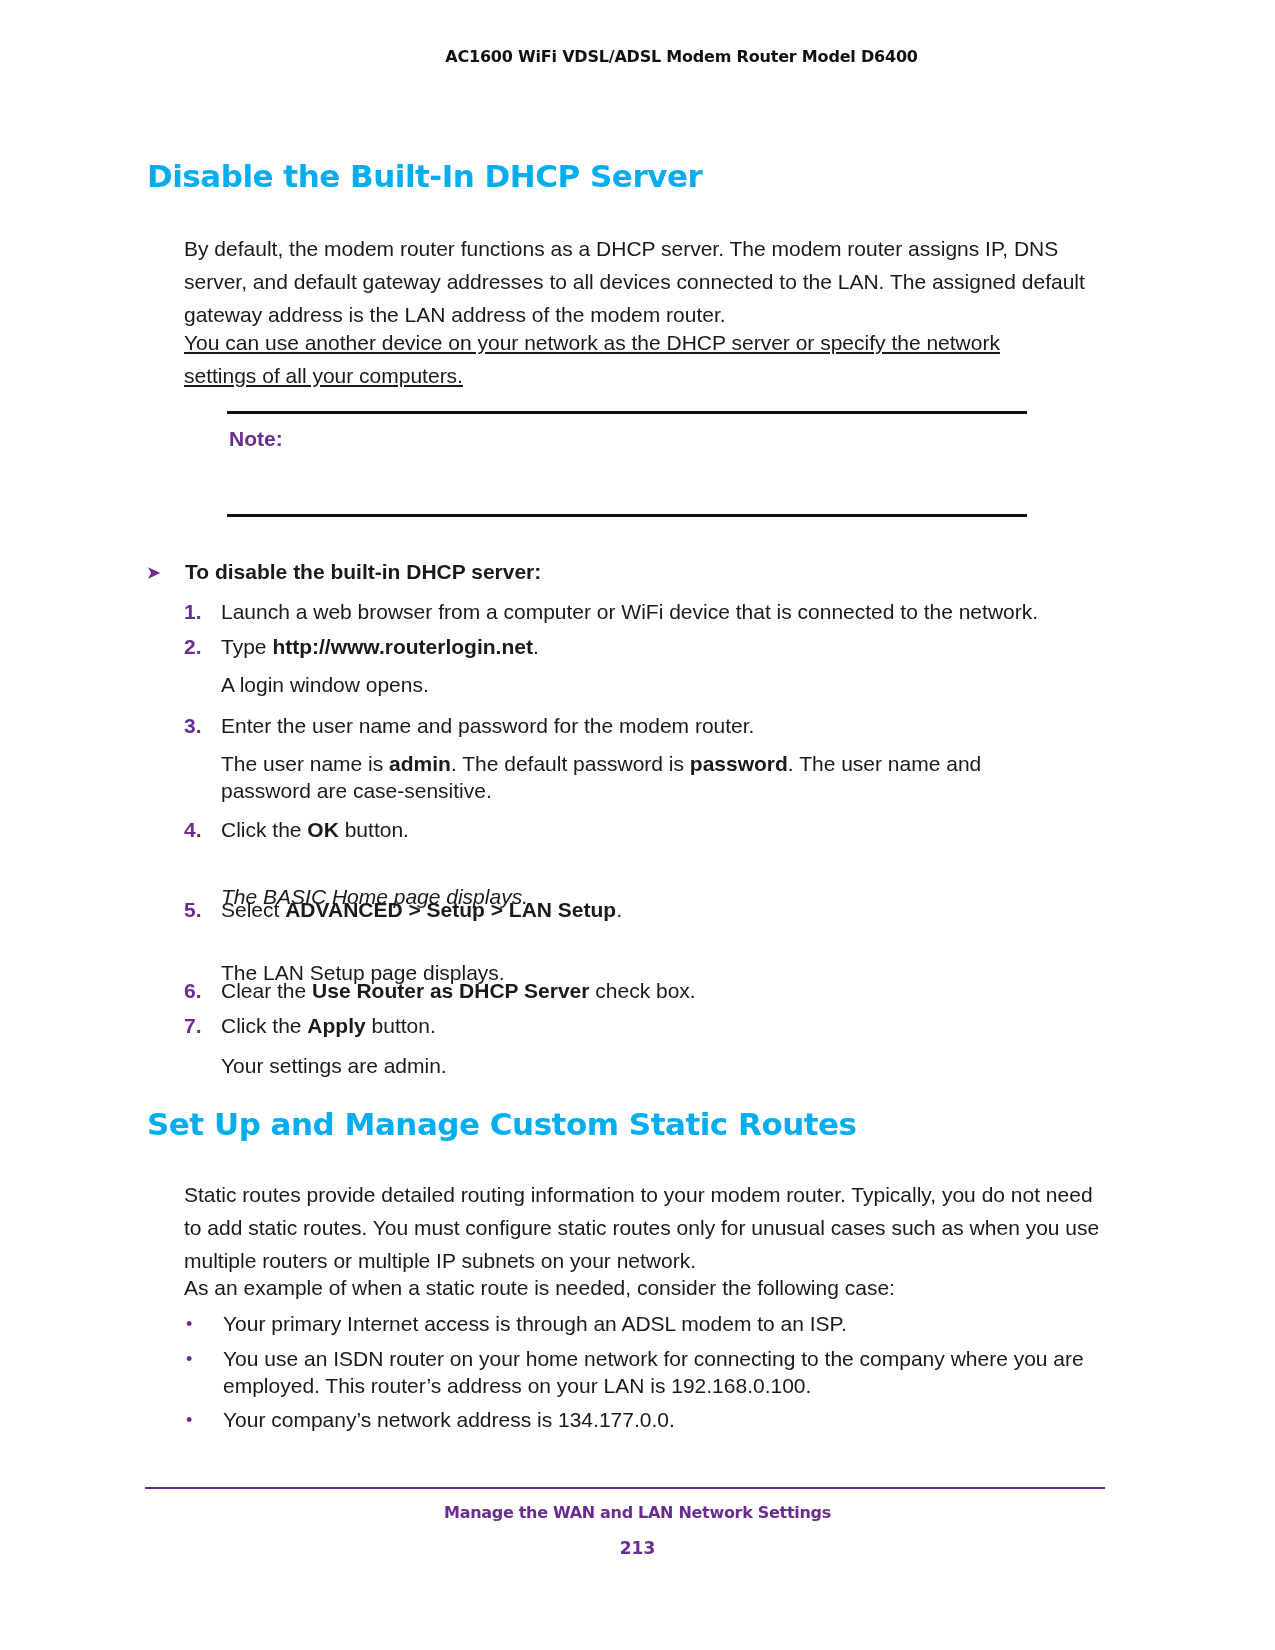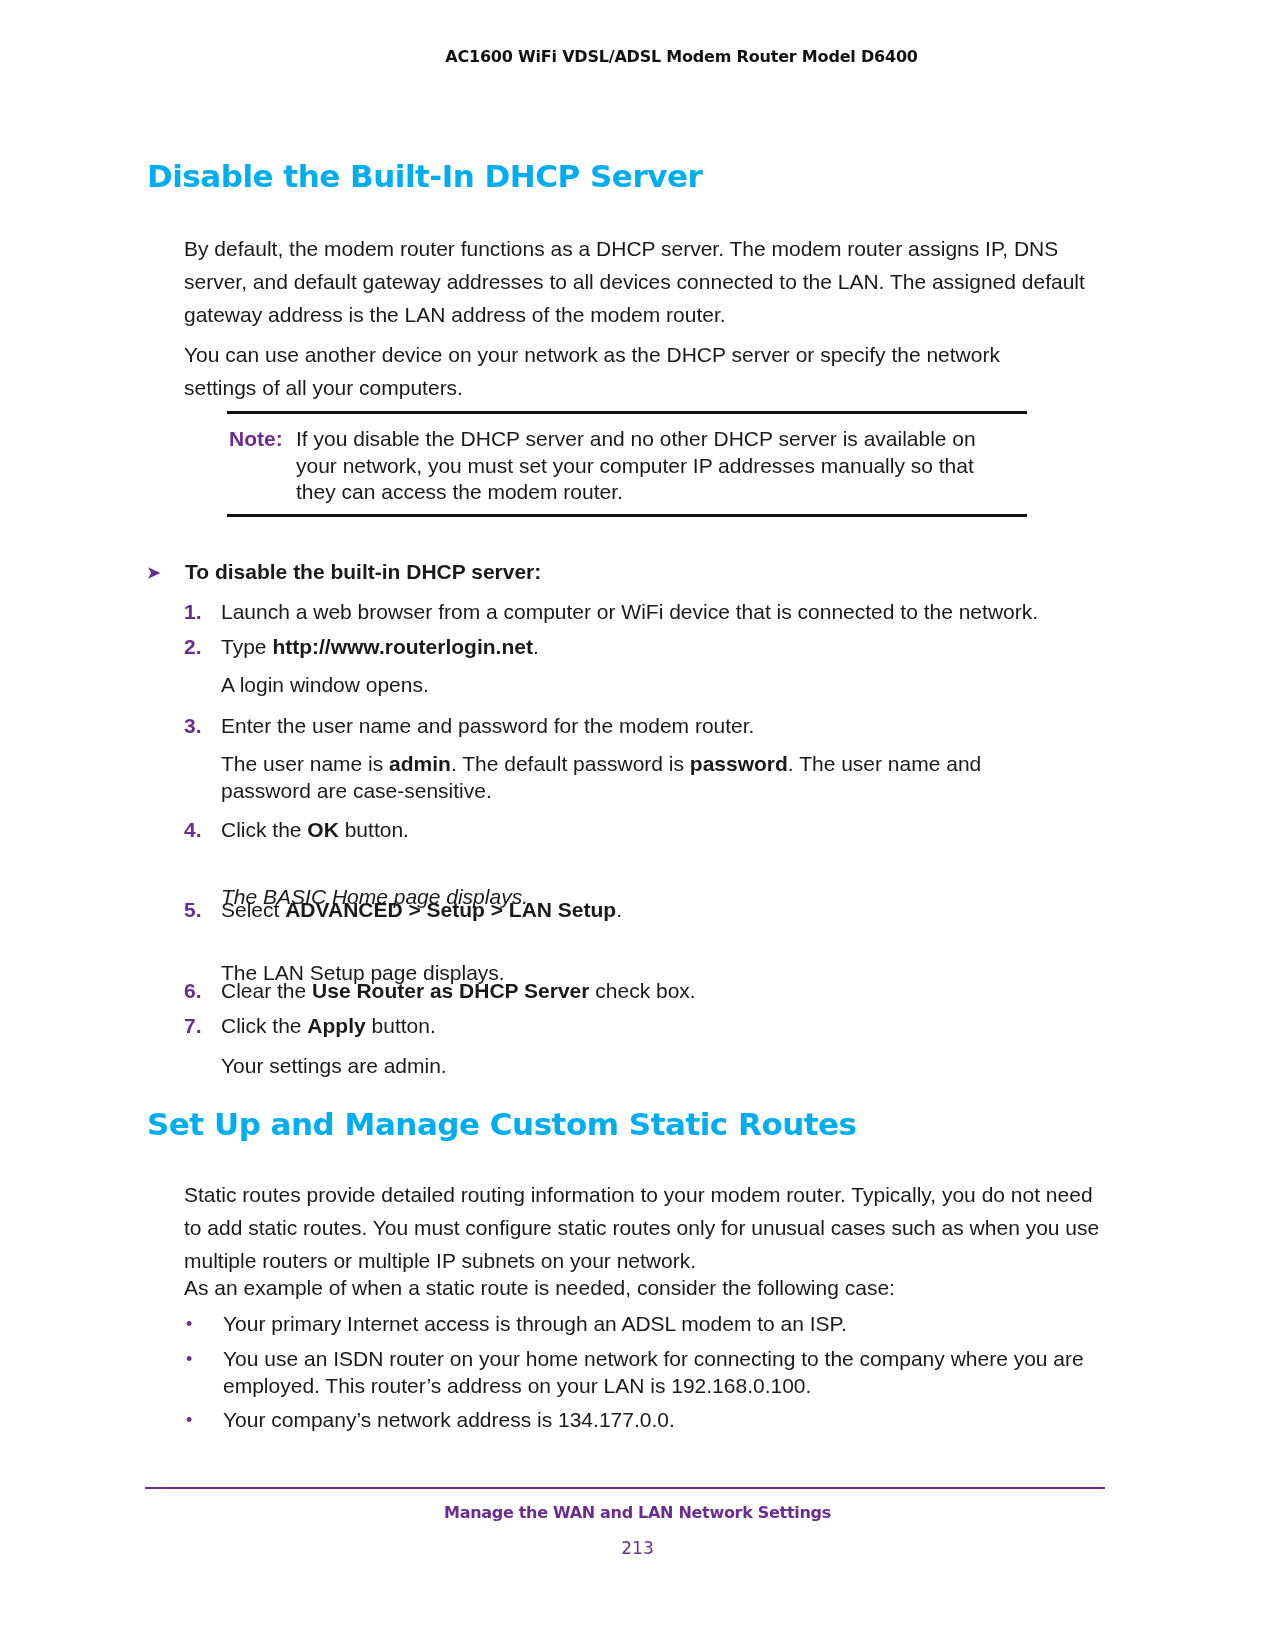--- a/index.html
+++ b/index.html
@@ -20,41 +20,40 @@
   .proc-arrow { width: 38px; color: #6b2c91; font-size: 16px; }
   .step { left: 184px; font-size: 21px; display: flex; white-space: nowrap; }
   .step-num { color: #6b2c91; font-weight: bold; width: 37px; flex: none; }
   .sub { left: 221px; font-size: 21px; line-height: 26.5px; width: 860px; }
   .bullet { left: 184px; font-size: 21px; line-height: 26.5px; display: flex; width: 920px; }
   .bullet-dot { color: #6b2c91; width: 37px; flex: none; font-size: 18px; padding-left: 2px; }
   .footer-rule { left: 145px; top: 1487px; width: 960px; height: 2px; background: #6b2c91; }
   .footer-title { top: 1503px; left: 0; width: 1275px; text-align: center; font-family: "DejaVu Sans", sans-serif;
         font-weight: bold; font-size: 16px; color: #6b2c91; letter-spacing: -0.3px; }
   .footer-page { top: 1538px; left: 0; width: 1275px; text-align: center; font-family: "DejaVu Sans", sans-serif;
-        font-weight: normal; font-size: 17px; color: #6b2c91; }
+        font-weight: bold; font-size: 17px; color: #6b2c91; }
   b { font-weight: bold; }
 </style>
 </head>
 <body>
 
 <div class="abs running-header">AC1600 WiFi VDSL/ADSL Modem Router Model D6400</div>
 
 <div class="abs h1" style="top:158px;">Disable the Built-In DHCP Server</div>
 
 <div class="abs para" style="top:232px;">
   <p>By default, the modem router functions as a DHCP server. The modem router assigns IP, DNS server, and default gateway addresses to all devices connected to the LAN. The assigned default gateway address is the LAN address of the modem router.</p>
 </div>
-<div class="abs para" style="top:338px; width:880px;">
+<div class="abs para" style="top:326px; width:880px;text-decoration:underline;">
   <p>You can use another device on your network as the DHCP server or specify the network settings of all your computers.</p>
 </div>
 
 <div class="abs rule" style="top:411px;"></div>
 <div class="abs note">
   <span class="note-label">Note:</span>
-  <span class="note-text">If you disable the DHCP server and no other DHCP server is available on your network, you must set your computer IP addresses manually so that they can access the modem router.</span>
 </div>
 <div class="abs rule" style="top:514px;"></div>
 
 <div class="abs proc-head">
   <span class="proc-arrow">➤</span>
   <span>To disable the built-in DHCP server:</span>
 </div>
 
 <div class="abs step" style="top:600px;">
   <span class="step-num">1.</span>

